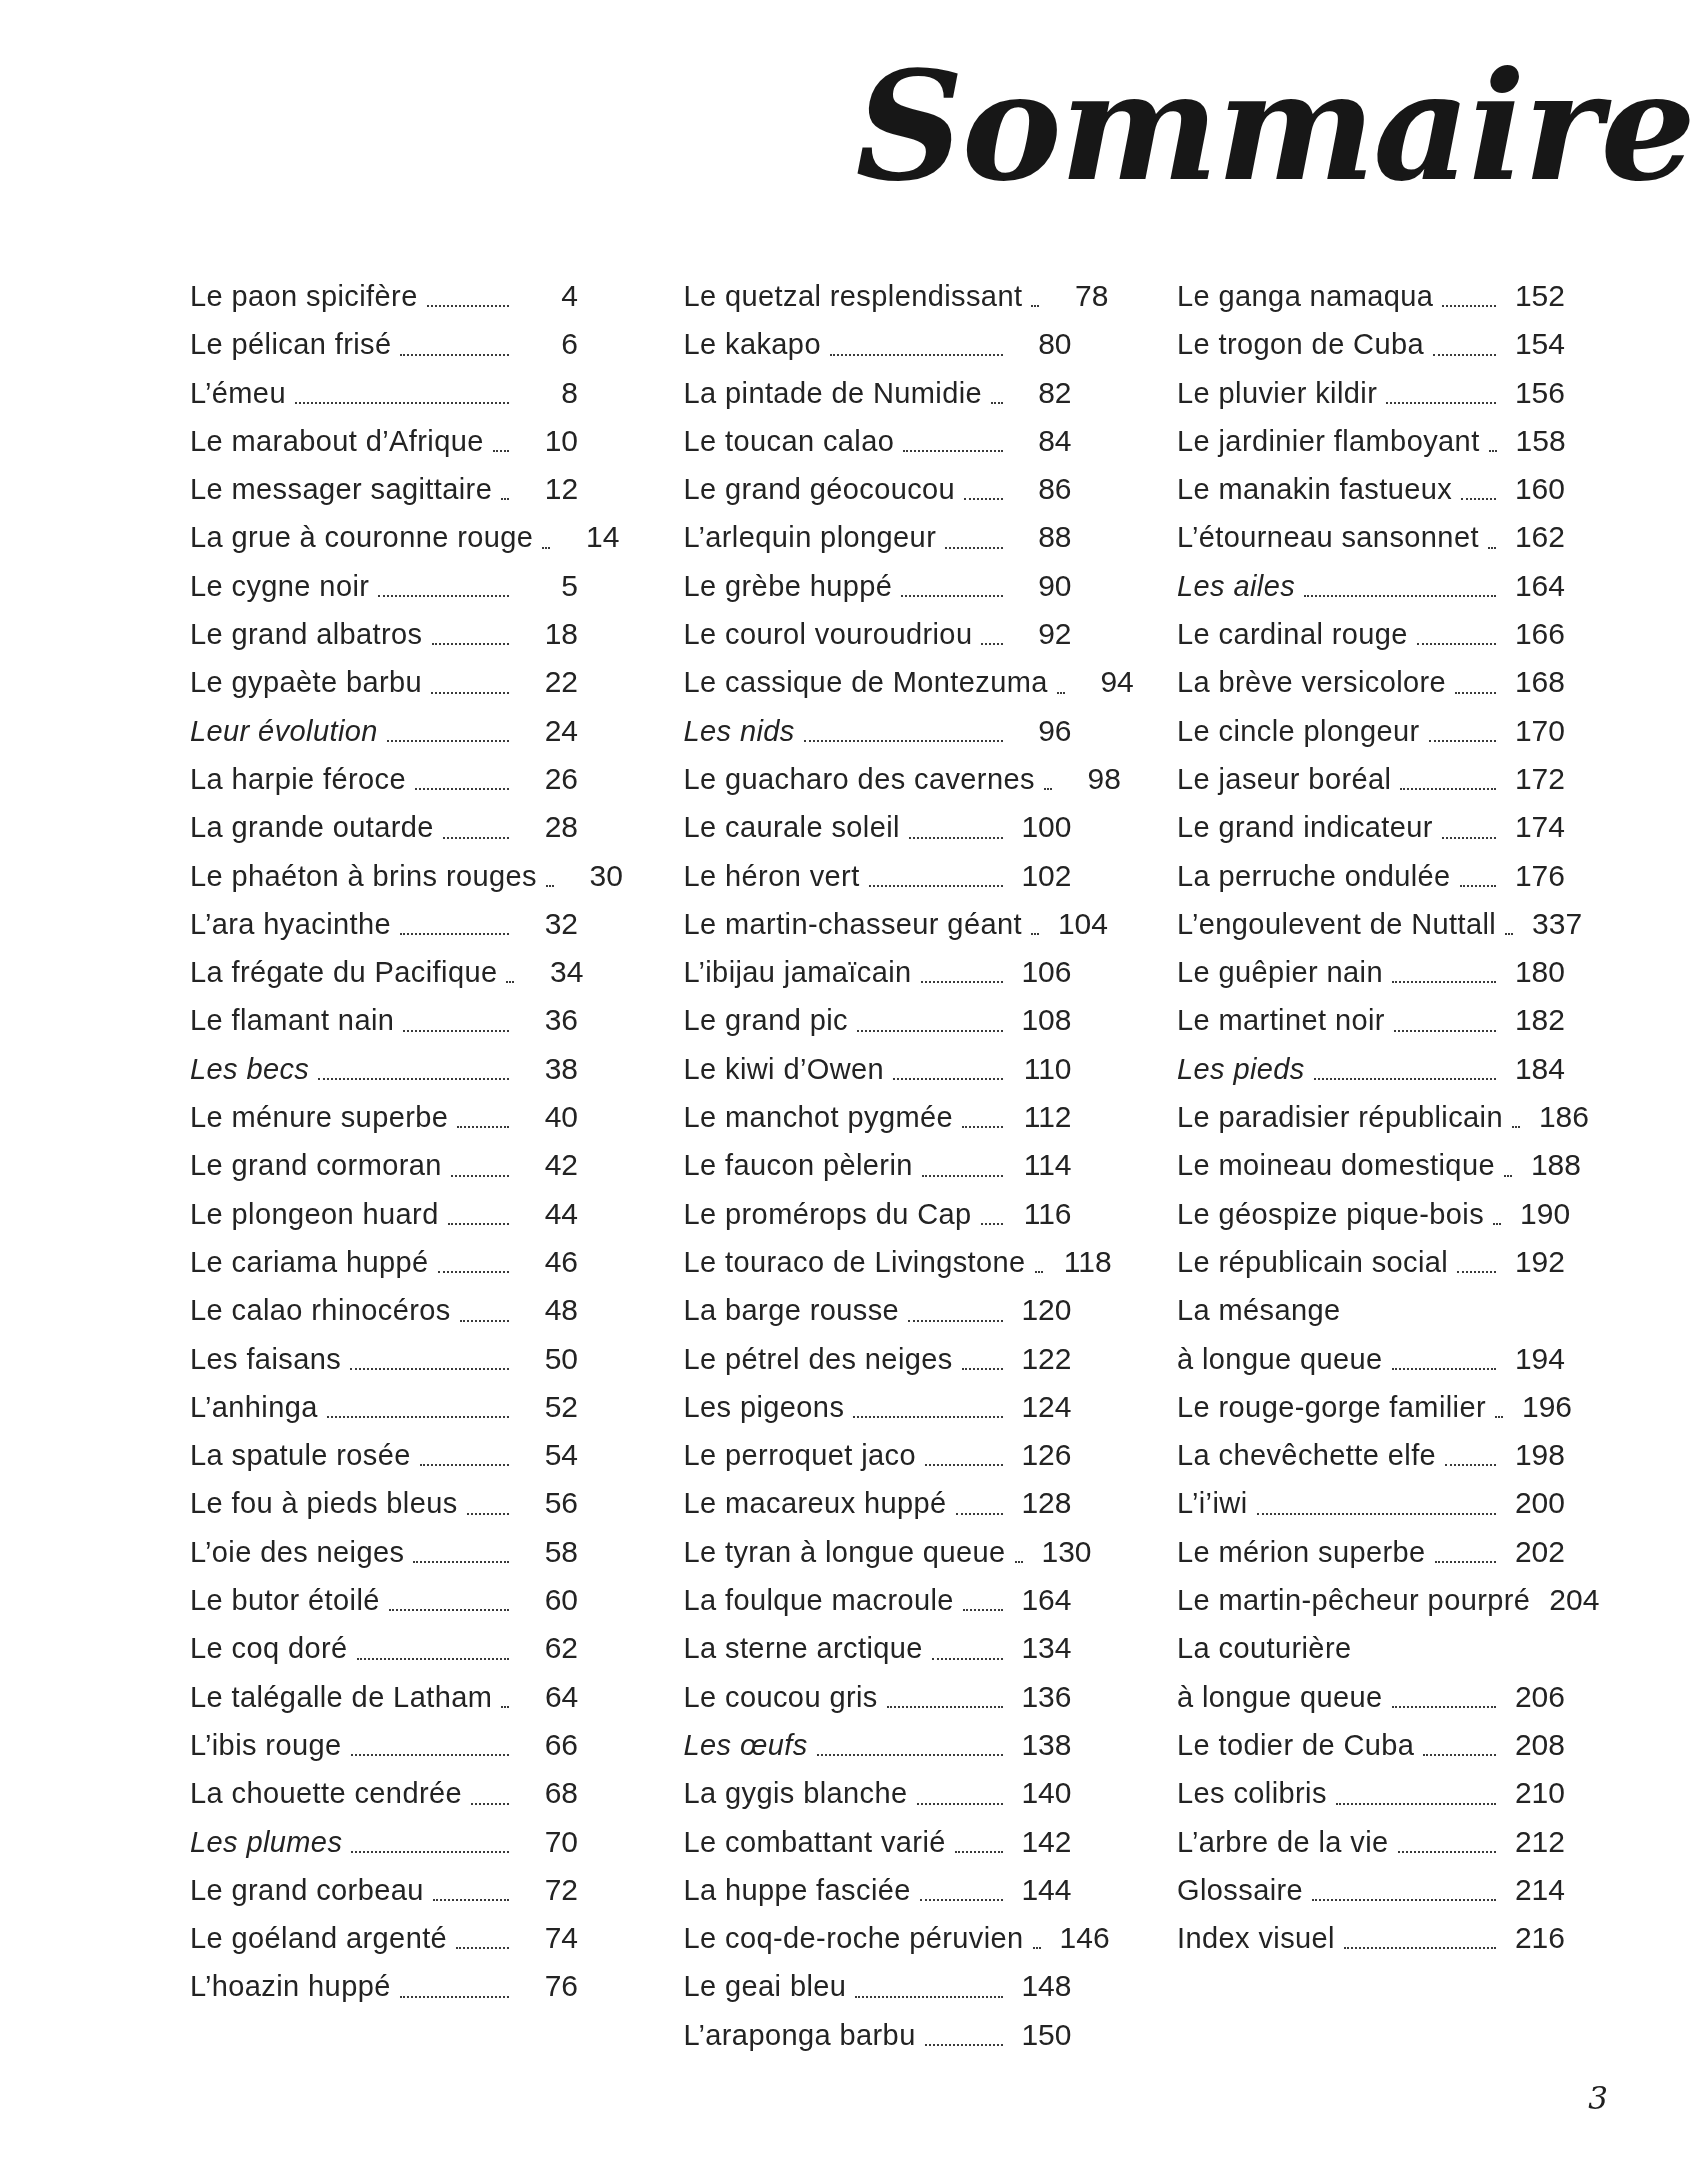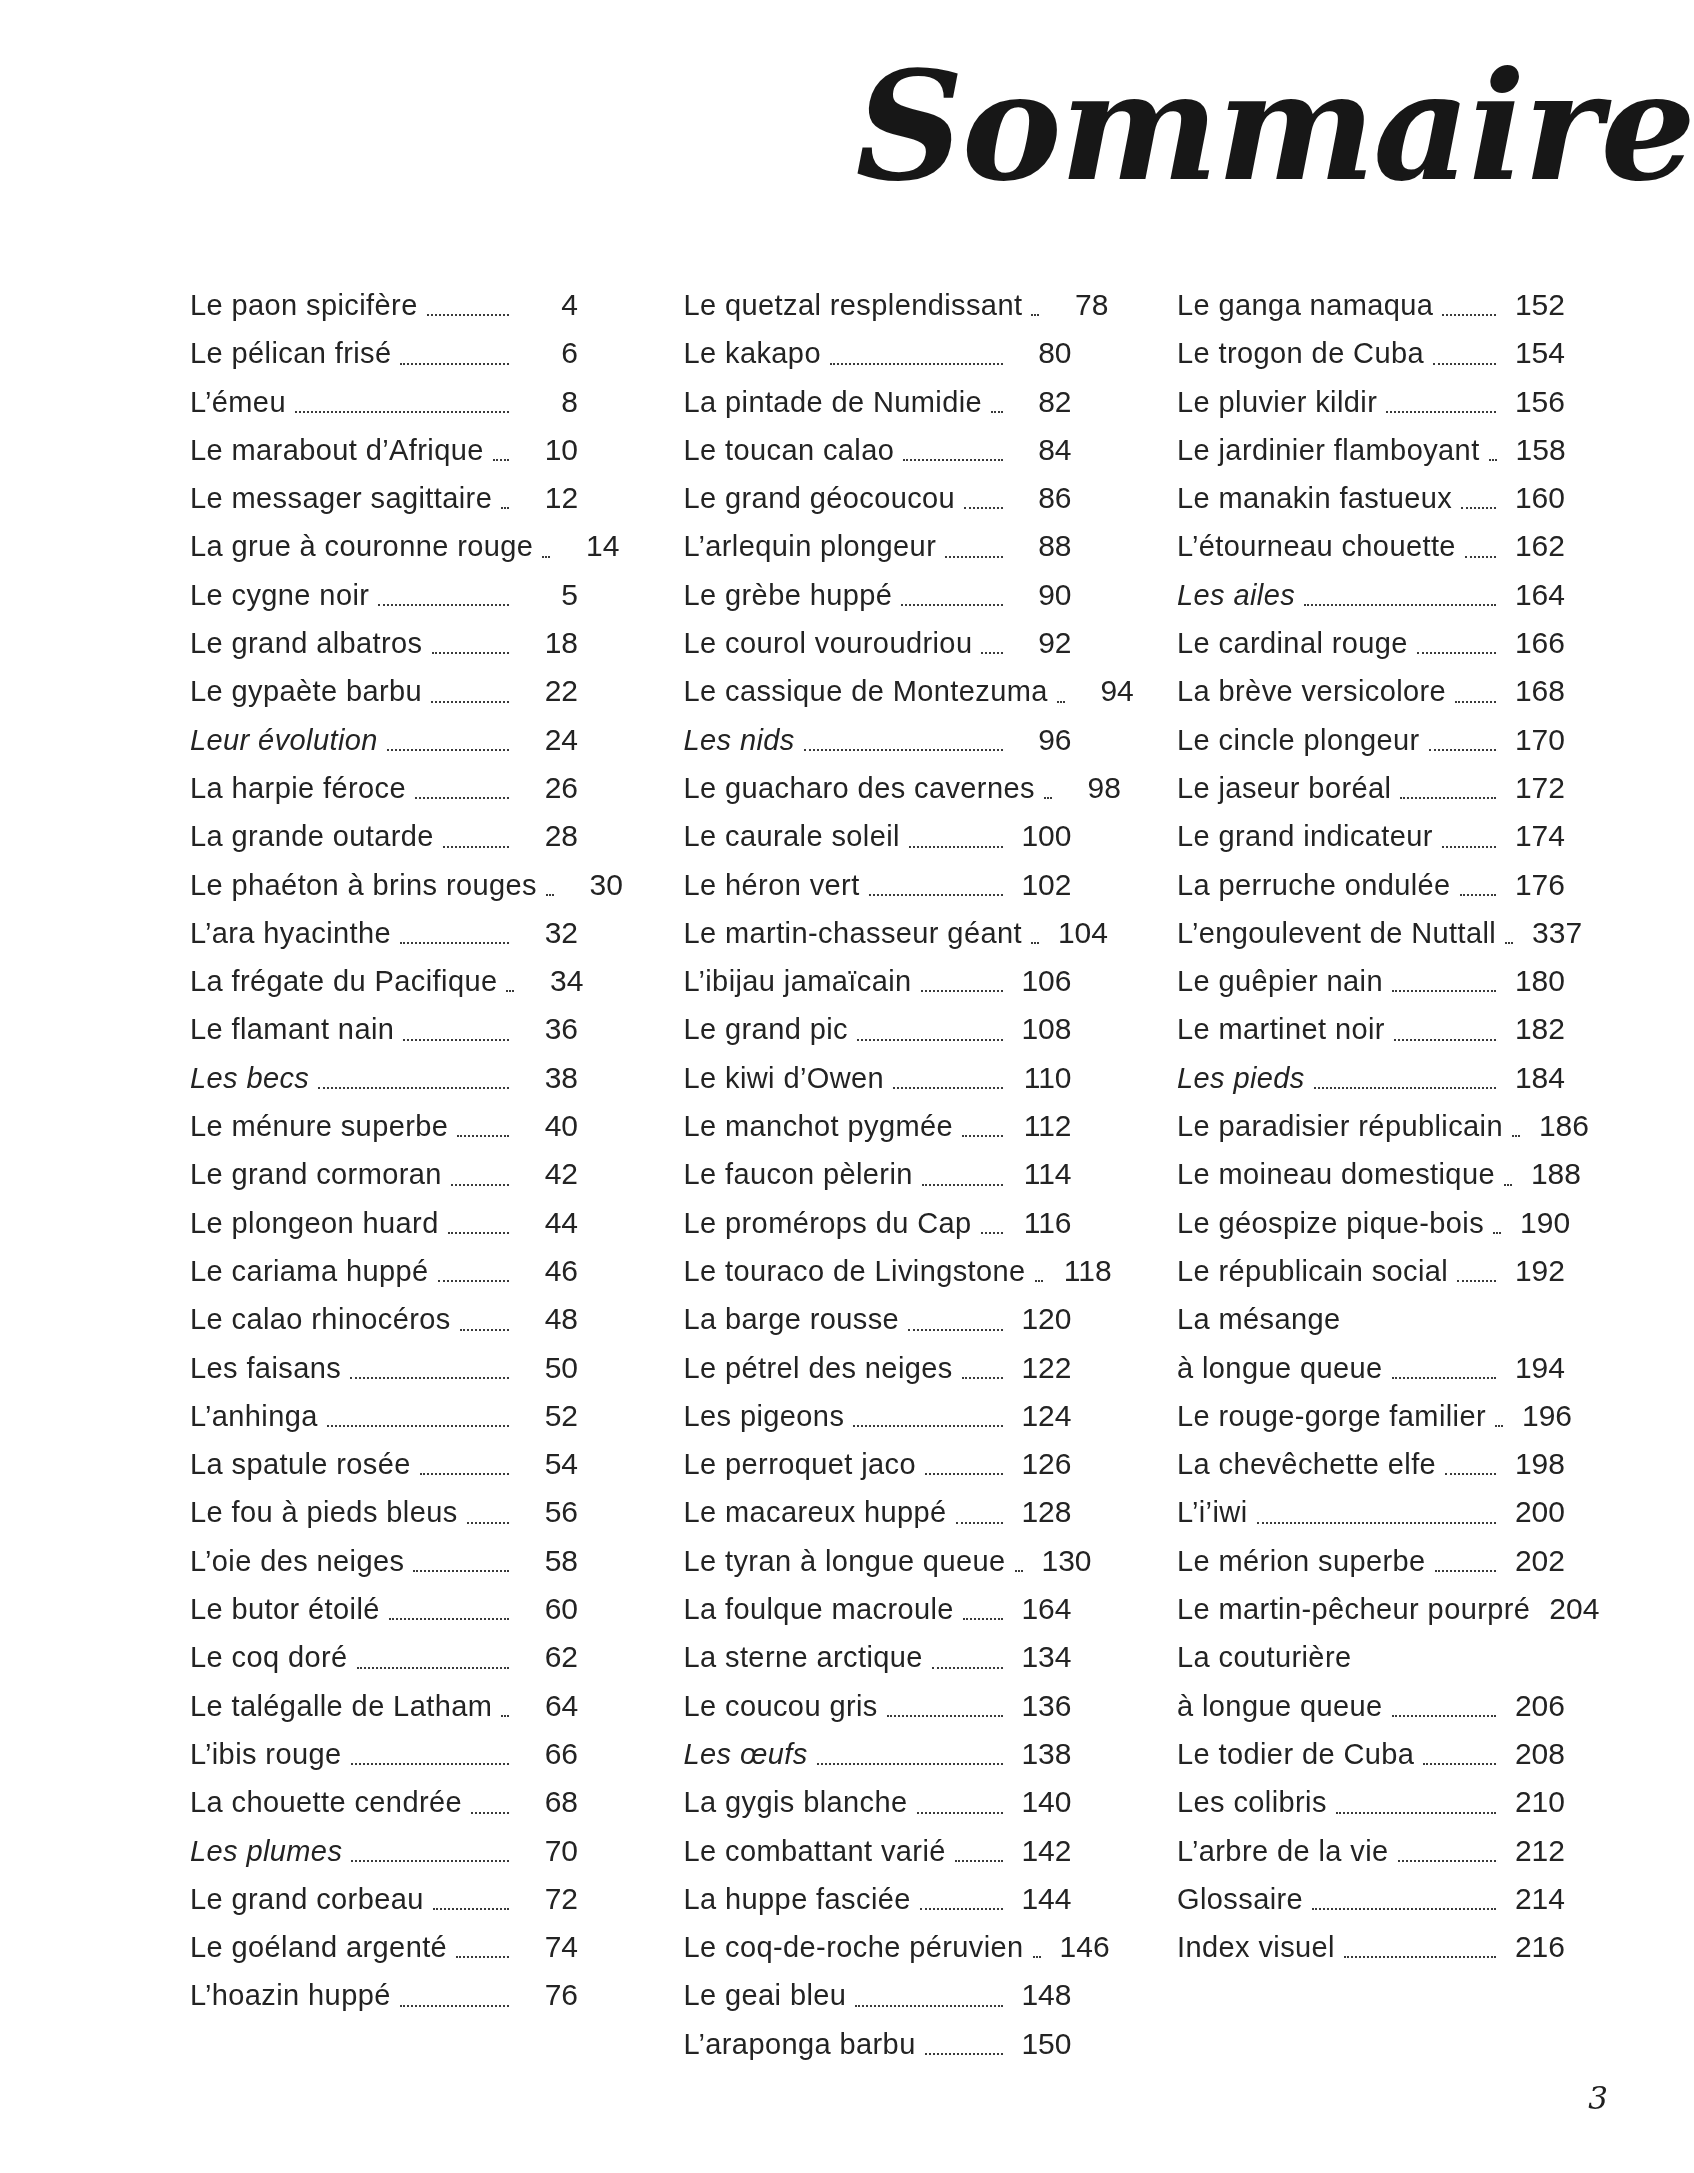--- a/index.html
+++ b/index.html
@@ -24,21 +24,21 @@
     font-family: "DejaVu Serif", serif;
     font-style: italic;
     font-weight: bold;
     font-size: 150px;
     line-height: 1.45;
     color: #171717;
     letter-spacing: -2px;
   }
   .toc {
     position: absolute;
-    top: 281px;
+    top: 272px;
     left: 190px;
     width: 1375px;
     display: flex;
     justify-content: space-between;
   }
   .col {
     width: 388px;
     flex: 0 0 388px;
   }
   .row {
@@ -480,21 +480,21 @@
         <span class="label">Le jardinier flamboyant</span>
         <span class="dots"></span>
         <span class="num">158</span>
       </div>
       <div class="row">
         <span class="label">Le manakin fastueux</span>
         <span class="dots"></span>
         <span class="num">160</span>
       </div>
       <div class="row">
-        <span class="label">L’étourneau chouette</span>
+        <span class="label">L’étourneau sansonnet</span>
         <span class="dots"></span>
         <span class="num">162</span>
       </div>
       <div class="row">
         <span class="label italic">Les ailes</span>
         <span class="dots"></span>
         <span class="num">164</span>
       </div>
       <div class="row">
         <span class="label">Le cardinal rouge</span>

